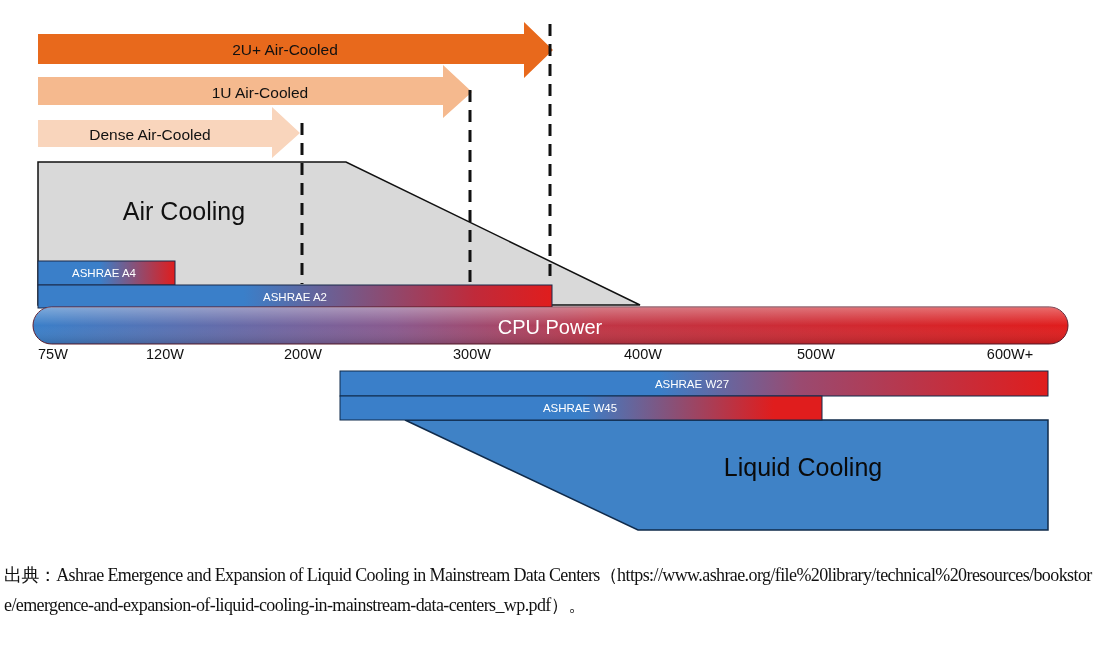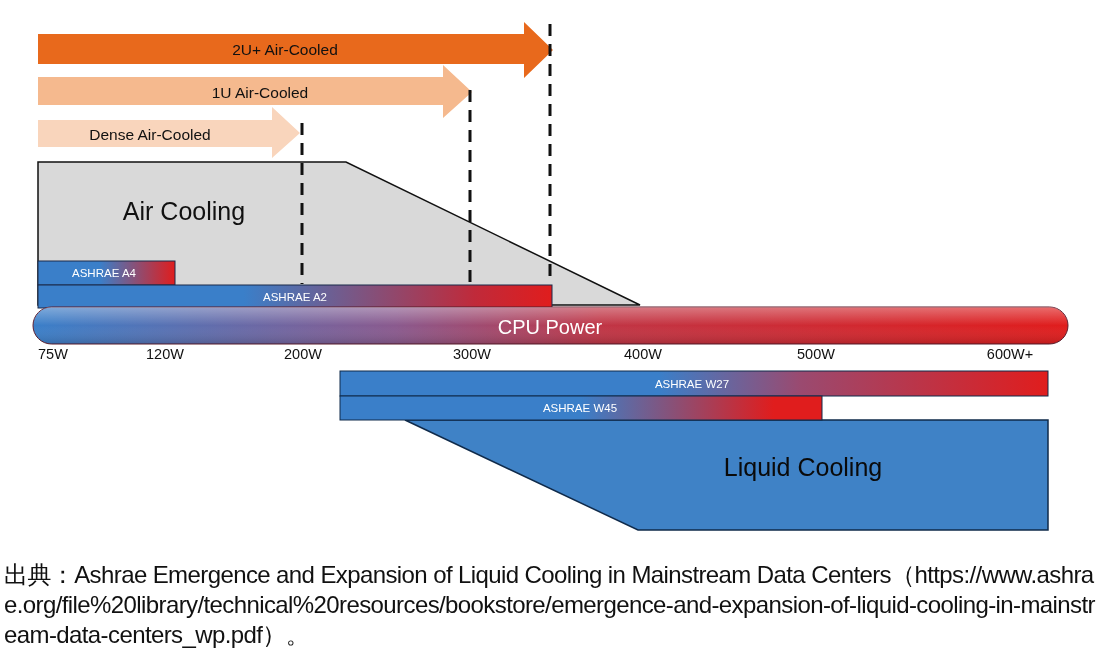--- a/index.html
+++ b/index.html
@@ -1,18 +1,18 @@
 <!DOCTYPE html>
 <html><head>
 <meta charset="utf-8">
 <style>
   html,body{margin:0;padding:0;background:#fff;}
   body{width:1100px;height:657px;position:relative;overflow:hidden;font-family:"Liberation Sans",sans-serif;}
   svg{position:absolute;left:0;top:0;}
-  .caption{position:absolute;left:4px;top:560px;width:1095px;font-family:Liberation Sans, sans-serif;font-size:24px;line-height:30px;color:#111;letter-spacing:-0.6px;word-break:break-all;}
+  .caption{position:absolute;left:4px;top:560px;width:1095px;font-family:Liberation Serif, serif;font-size:18px;line-height:30px;color:#111;letter-spacing:-0.6px;word-break:break-all;}
 </style>
 </head>
 <body>
 
 <svg width="1100" height="545" viewBox="0 0 1100 545">
   <defs>
     <linearGradient id="gA4" x1="0" x2="1">
         <stop offset="0.45" stop-color="#3a7fc9"></stop>
         <stop offset="1" stop-color="#e01d1d"></stop>
       </linearGradient>

